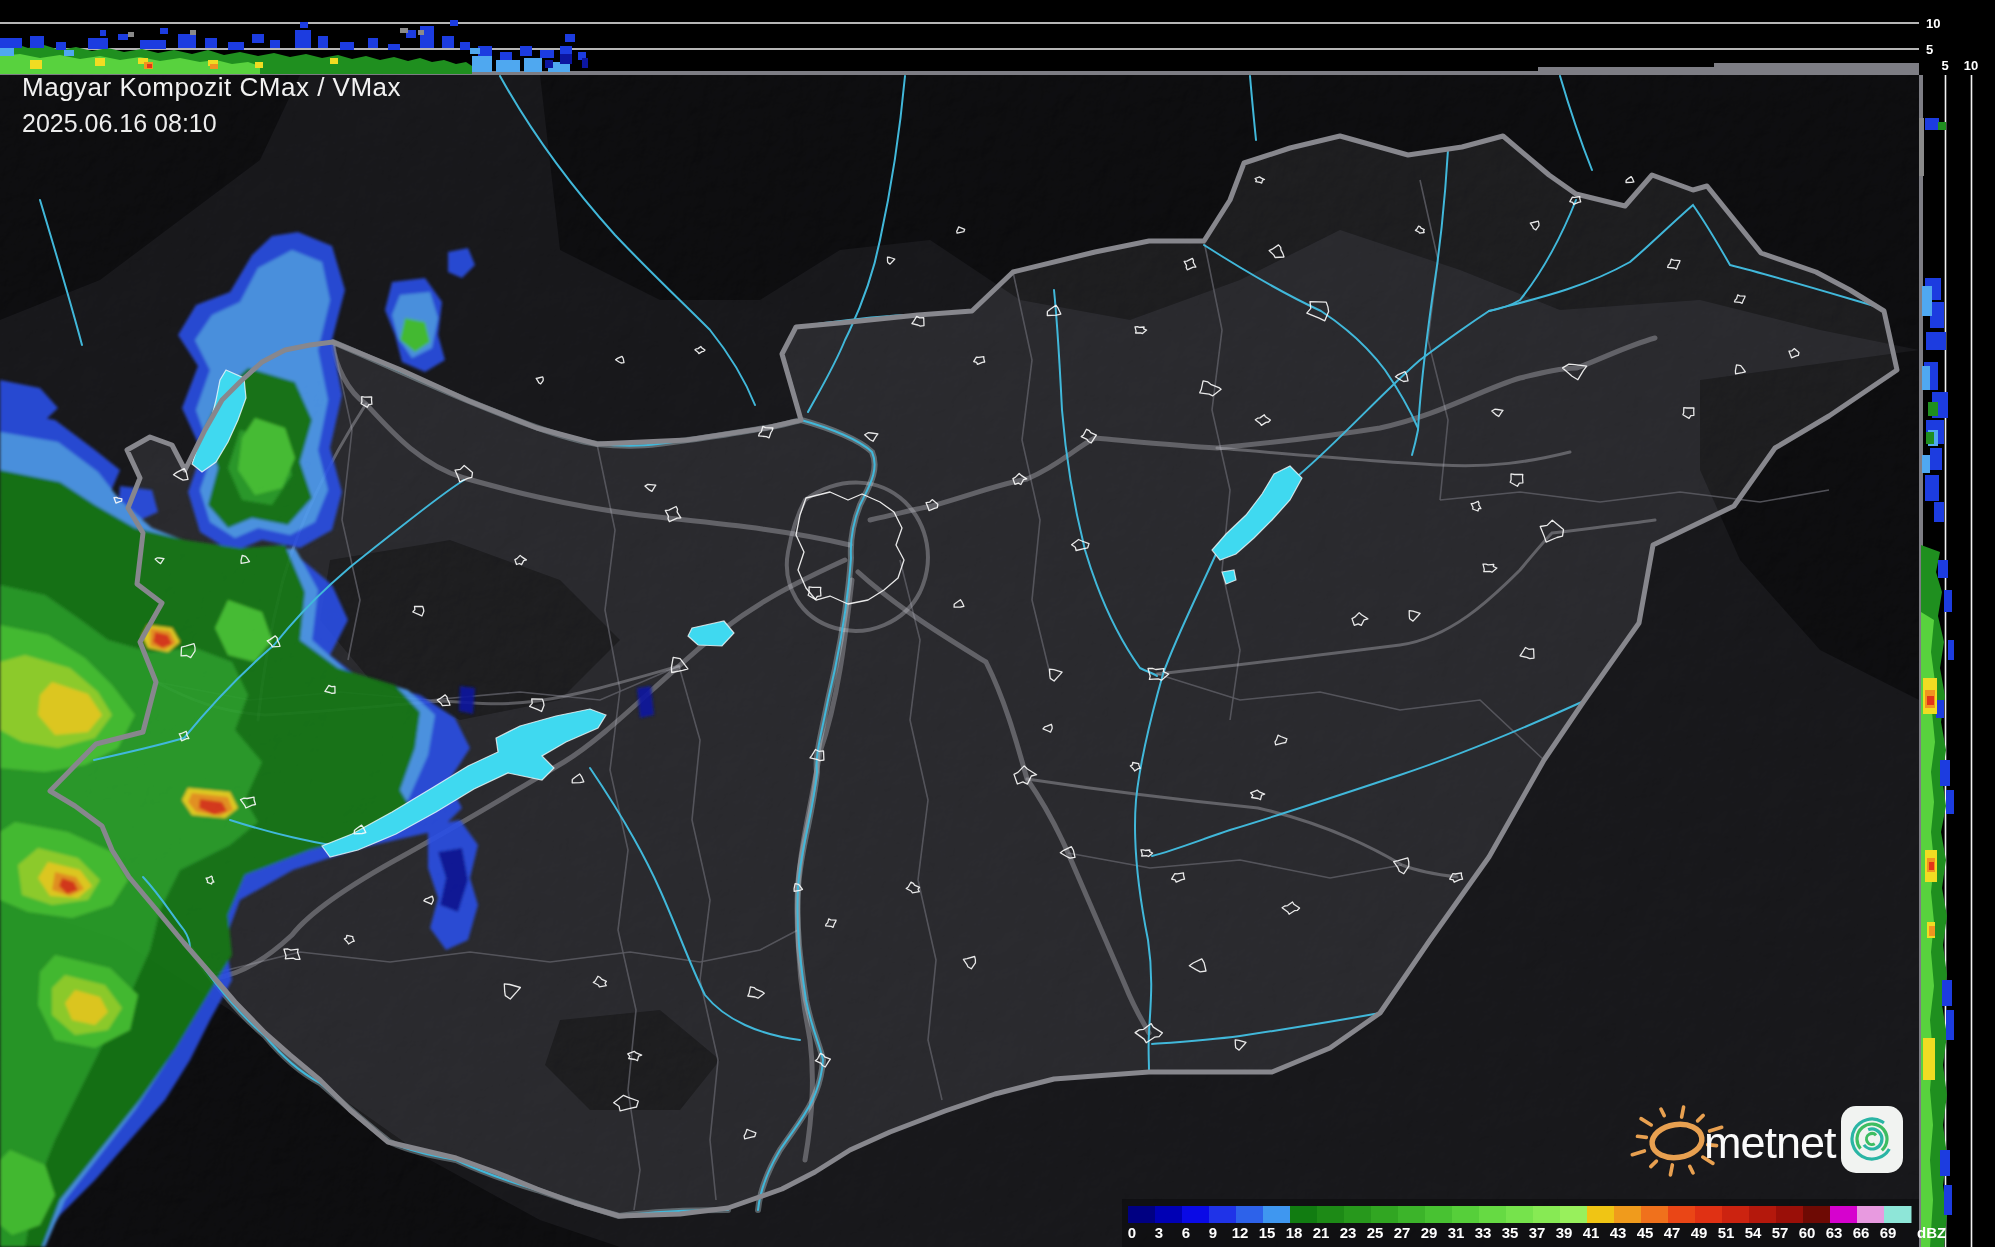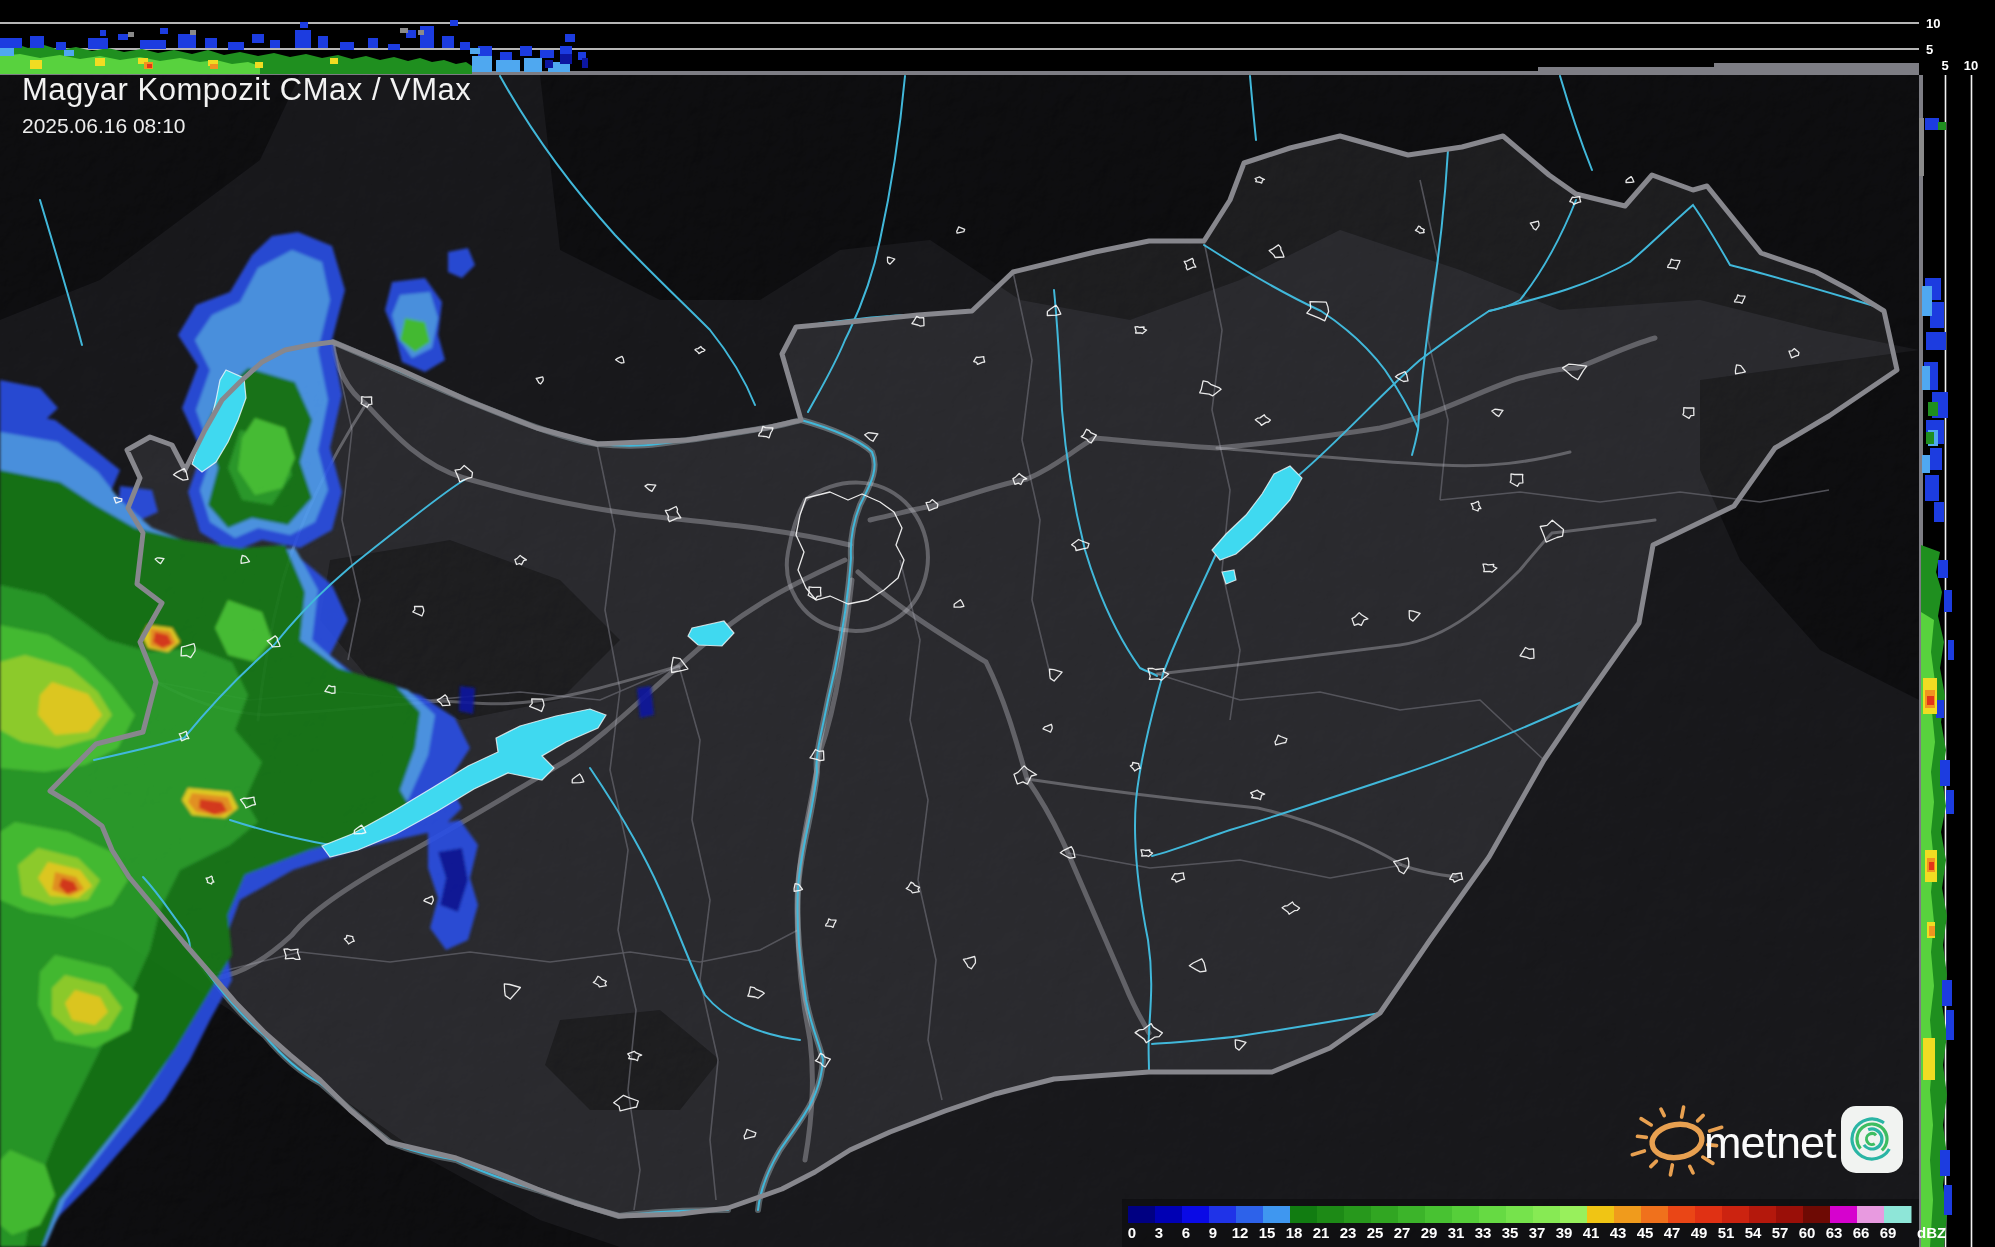--- a/index.html
+++ b/index.html
@@ -1,21 +1,21 @@
 <!DOCTYPE html>
 <html><head>
 <meta charset="utf-8">
 <style>
   html,body{margin:0;padding:0;background:#000;}
   .wrap{position:relative;width:1995px;height:1247px;background:#a16207;overflow:hidden;
         font-family:"Liberation Sans",sans-serif;}
   .wrap svg{position:absolute;left:0;top:0;}
   .title-block{position:absolute;left:22px;top:72px;color:#f2f2f2;z-index:5;}
-  .title-block h1{margin:0;font-size:31px;font-weight:400;letter-spacing:0.5px;}
-  .title-block .dt{margin-top:6px;font-size:21px;font-weight:400;color:#ededed;}
+  .title-block h1{margin:0;font-size:26px;font-weight:400;letter-spacing:0.5px;}
+  .title-block .dt{margin-top:6px;font-size:25px;font-weight:400;color:#ededed;}
   .cbl{font-size:15px;font-weight:bold;fill:#ffffff;}
   .axlab{font-size:13px;font-weight:bold;fill:#ffffff;}
   .csline{stroke:#f2f2f2;stroke-width:1.6;}
   .river{fill:none;stroke:#41b8da;stroke-width:2;stroke-linecap:round;}
   .riverglow{fill:none;stroke:rgba(215,240,248,0.32);stroke-width:6;stroke-linecap:round;}
   .road{fill:none;stroke:rgba(188,188,196,0.38);stroke-linecap:round;}
   .county{fill:none;stroke:#5d5d64;stroke-width:1.6;opacity:0.85;}
   .lake{fill:#3fd9f0;stroke:rgba(255,255,255,0.75);stroke-width:1.2;}
   .city{fill:none;stroke:rgba(250,250,250,0.92);stroke-width:1.3;stroke-linejoin:round;}
   .logo-text{font-size:45px;font-weight:500;fill:#fafafa;letter-spacing:-1px;}

